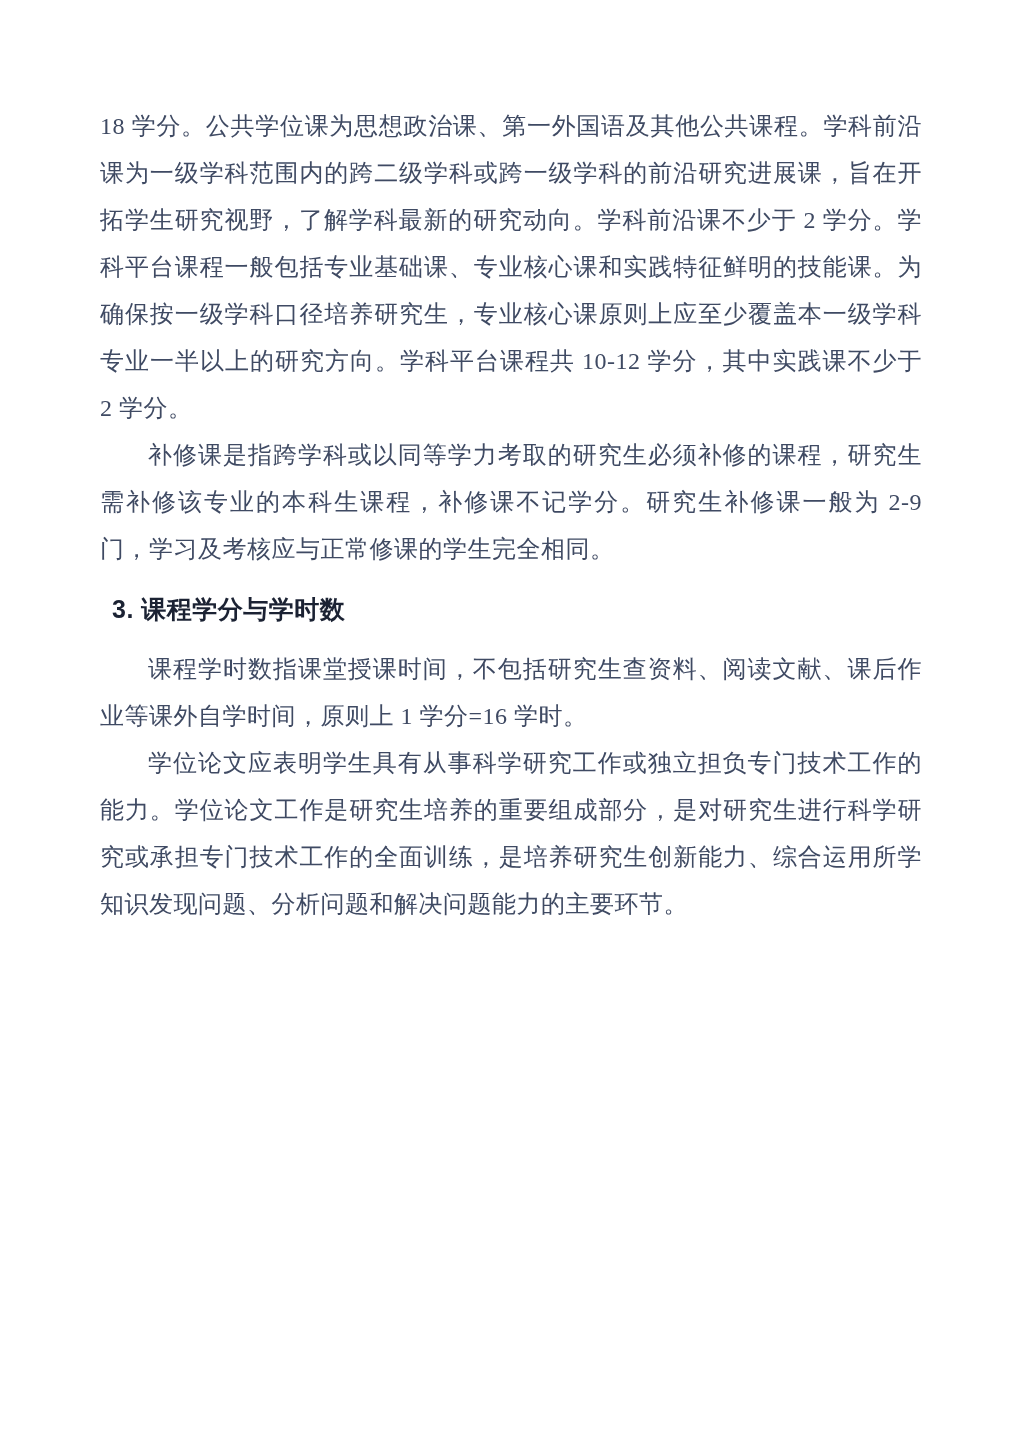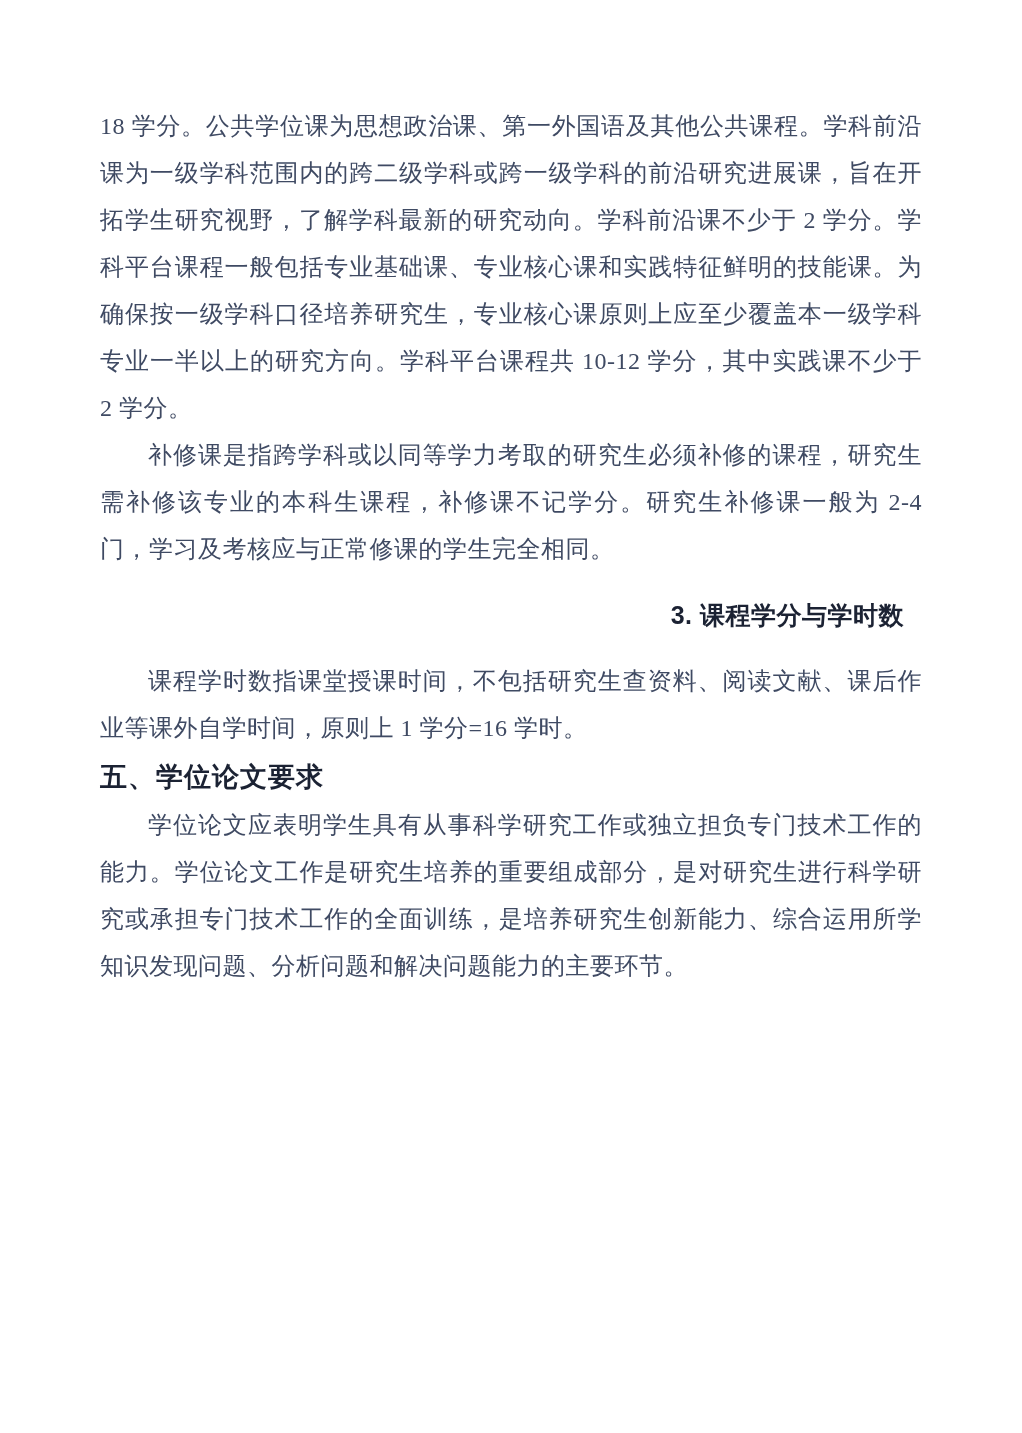--- a/index.html
+++ b/index.html
@@ -33,27 +33,27 @@
     line-height: 47px;
     color: #3f4a63;
     text-align: justify;
     text-justify: inter-character;
     letter-spacing: 0.5px;
   }
   .para.indent {
     text-indent: 2em;
   }
   .h-sub {
-    margin: 18px;
+    margin: 12px;
     font-family: "Liberation Sans", "DejaVu Sans", sans-serif;
     font-weight: bold;
     font-size: 25px;
     line-height: 49px;
     color: #1b2233;
-    text-align: right;
+    text-align: left;
     letter-spacing: 0.5px;
   }
   .h-section {
     margin: 0;
     font-family: "Liberation Sans", "DejaVu Sans", sans-serif;
     font-weight: bold;
     font-size: 27px;
     line-height: 50px;
     color: #1b2233;
     text-align: left;
@@ -72,26 +72,25 @@
 </head>
 <body>
 
 <div class="page">
   <div class="content">
 
     <p class="para">18 学分。公共学位课为思想政治课、第一外国语及其他公共课程。学科前沿课为一级学科范围内的跨二级学科或跨一级学科的前沿研究进展课，旨在开拓学生研究视野，了解学科最新的研究动向。学科前沿课不少于 2 学分。学科平台课程一般包括专业基础课、专业核心课和实践特征鲜明的技能课。为确保按一级学科口径培养研究生，专业核心课原则上应至少覆盖本一级学科专业一半以上的研究方向。学科平台课程共 10-12 学分，其中实践课不少于 2 学分。</p>
 
 
 
-    <p class="para indent">补修课是指跨学科或以同等学力考取的研究生必须补修的课程，研究生需补修该专业的本科生课程，补修课不记学分。研究生补修课一般为 2-4 门，学习及考核应与正常修课的学生完全相同。</p>
+    <p class="para indent">补修课是指跨学科或以同等学力考取的研究生必须补修的课程，研究生需补修该专业的本科生课程，补修课不记学分。研究生补修课一般为 2-9 门，学习及考核应与正常修课的学生完全相同。</p>
 
     <h3 class="h-sub">3. 课程学分与学时数</h3>
 
     <p class="para indent">课程学时数指课堂授课时间，不包括研究生查资料、阅读文献、课后作业等课外自学时间，原则上 1 学分=16 学时。</p>
 
-    <h2 class="h-section">五、学位论文要求</h2>
 
     <p class="para indent">学位论文应表明学生具有从事科学研究工作或独立担负专门技术工作的能力。学位论文工作是研究生培养的重要组成部分，是对研究生进行科学研究或承担专门技术工作的全面训练，是培养研究生创新能力、综合运用所学知识发现问题、分析问题和解决问题能力的主要环节。</p>
 
   </div>
 
   <div class="footer">6</div>
 </div>
 
 </body></html>

